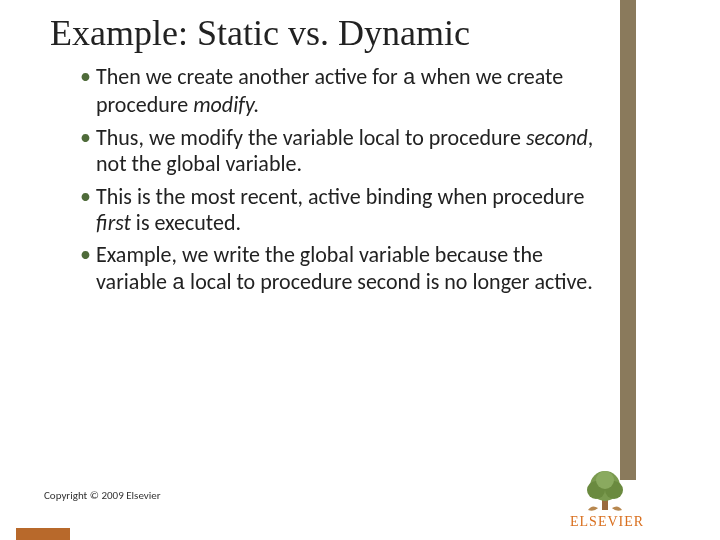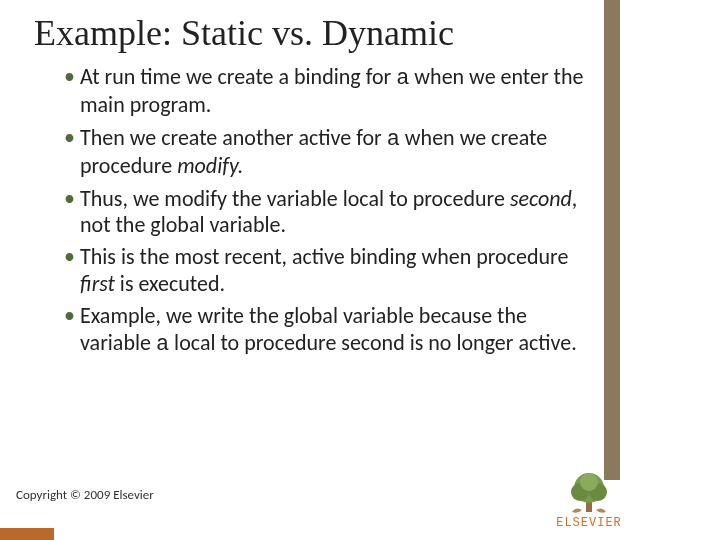--- a/index.html
+++ b/index.html
@@ -8,20 +8,21 @@
     font-family: Calibri, "Segoe UI", Arial, sans-serif;
     background: #fff;
     position: relative;
     overflow: hidden;
   }
   .slide {
     width: 642px;
     height: 540px;
     position: relative;
     padding: 12px 28px 0 20px;
+    margin-left: 16px;
   }
   .title {
     font-family: "Palatino Linotype", Palatino, Georgia, serif;
     font-size: 36px;
     font-weight: 400;
     color: #222;
     margin-left: 14px;
     margin-bottom: 10px;
   }
   .top-bullet {
@@ -59,23 +60,23 @@
     top: 0;
     color: #4f6b3a;
     font-size: 22px;
   }
   .code-var {
     font-family: "Courier New", monospace;
   }
   .ital { font-style: italic; }
   .copyright {
     position: absolute;
-    left: 16px;
+    left: 28px;
     bottom: 38px;
-    font-size: 13px;
+    font-size: 11px;
     color: #333;
   }
   .accent-bar {
     position: absolute;
     left: 0;
     bottom: 0;
     width: 54px;
     height: 12px;
     background: #b8692b;
   }
@@ -89,42 +90,39 @@
   }
   .logo {
     position: absolute;
     right: 18px;
     bottom: 10px;
     width: 70px;
     text-align: center;
   }
   .logo svg { display: block; margin: 0 auto; }
   .logo-text {
-    font-size: 12px;
+    font-size: 14px;
     letter-spacing: 1px;
     color: #d96f1e;
-    font-family: Liberation Mono, monospace;
+    font-family: Liberation Serif, serif;
     margin-top: 2px;
   }
 </style>
 </head>
 <body>
 
 <div class="slide">
 
   <div class="side-stripe"></div>
 
   <h1 class="title">Example: Static vs. Dynamic</h1>
 
 
   <div class="sub-list">
 
-    <div class="sub-bullet">
-      <span>At run time we create a binding for </span><span class="code-var">a</span><span> when we enter the main program.</span>
-    </div>
 
     <div class="sub-bullet">
       <span>Then we create another active for </span><span class="code-var">a</span><span> when we create procedure </span><span class="ital">modify.</span>
     </div>
 
     <div class="sub-bullet">
       <span>Thus, we modify the variable local to procedure </span><span class="ital">second</span><span>, not the global variable.</span>
     </div>
 
     <div class="sub-bullet">

